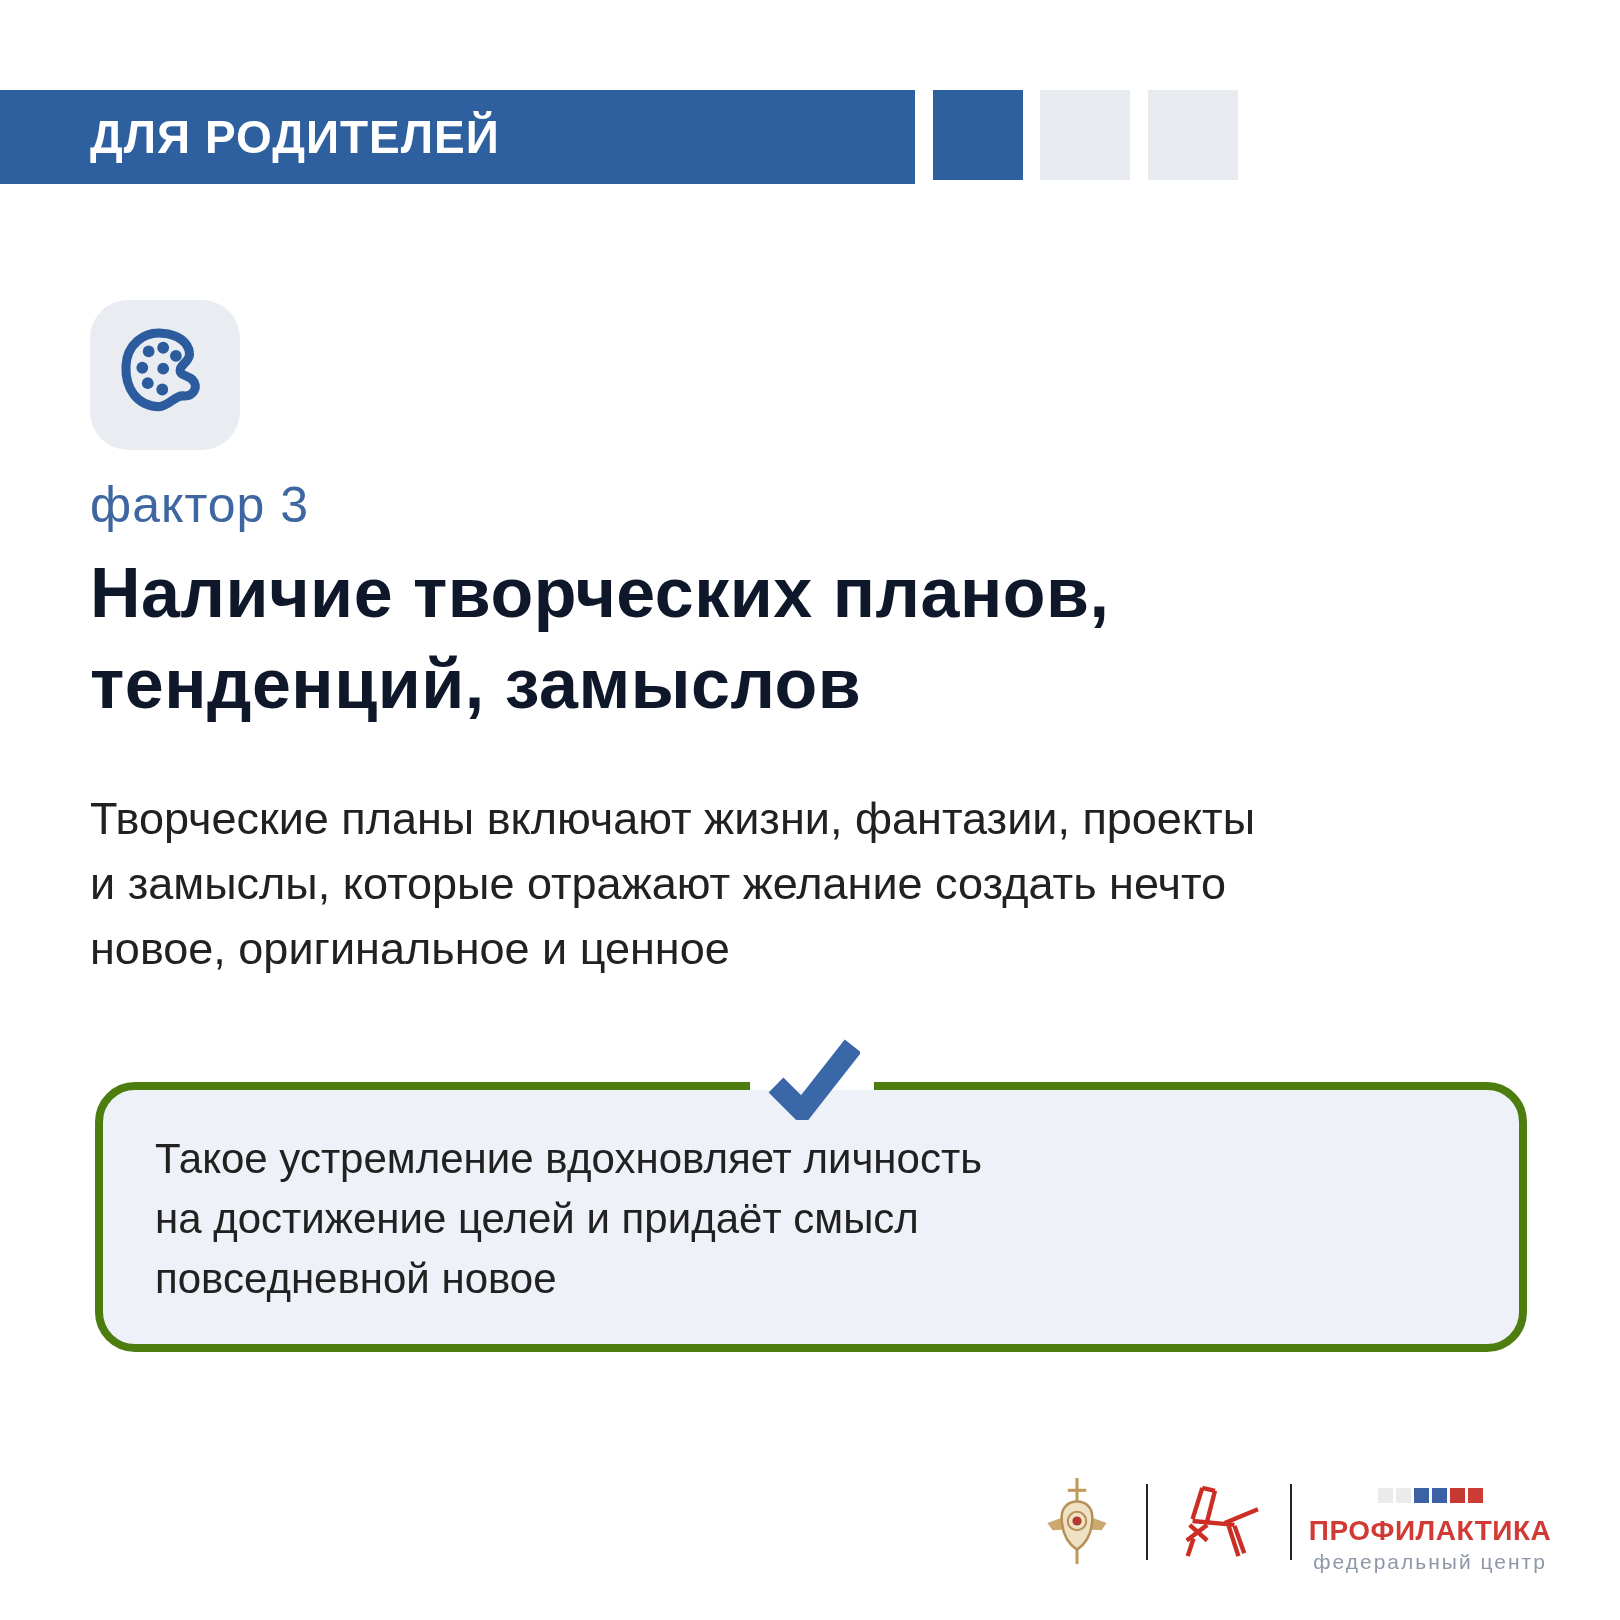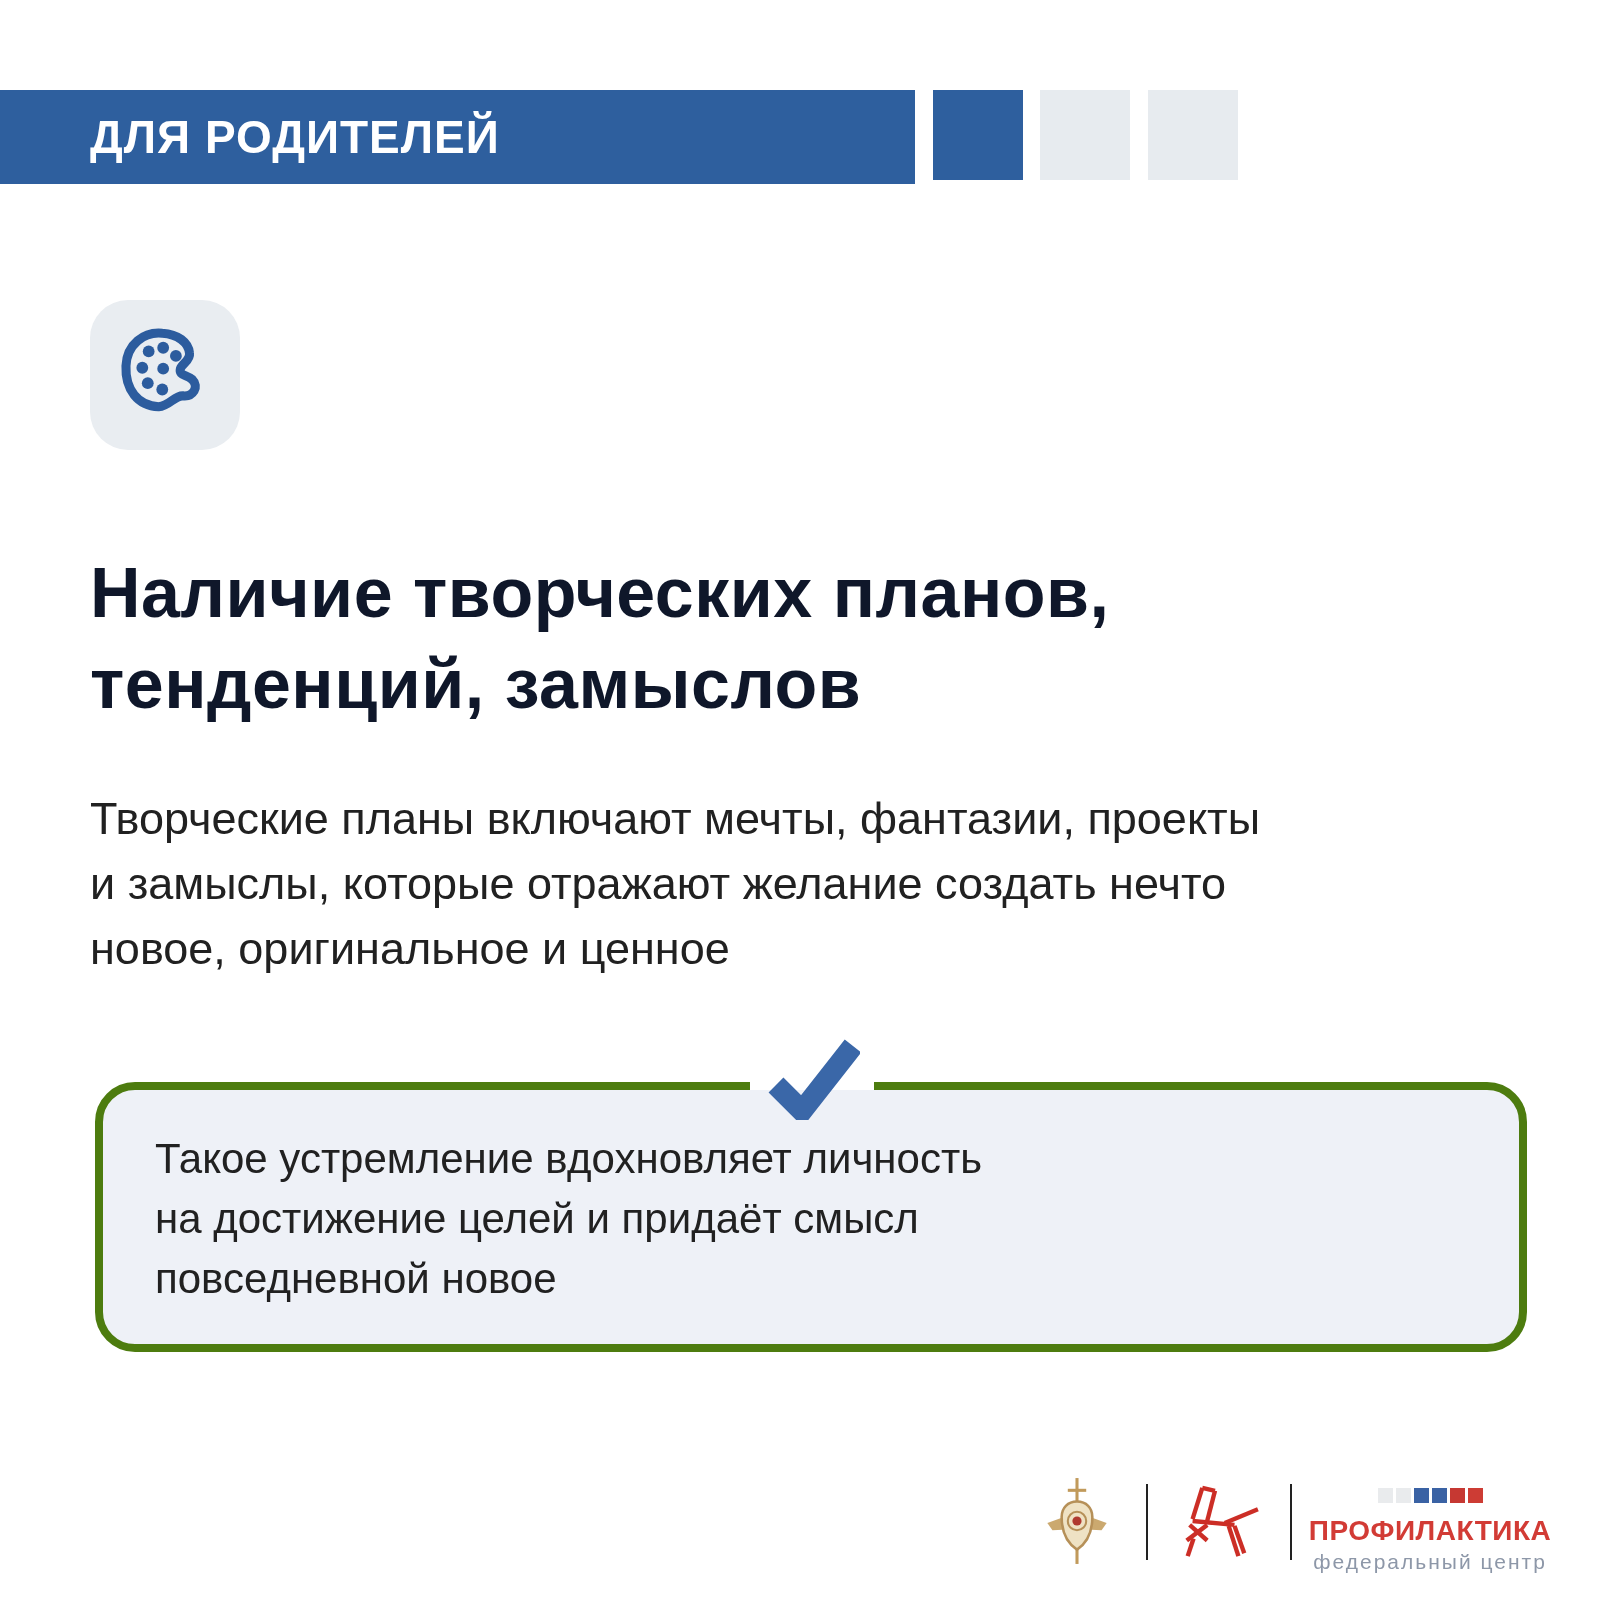--- a/index.html
+++ b/index.html
@@ -108,28 +108,29 @@
       <circle cx="57" cy="54" r="6.5" fill="#2C5C9E"></circle>
       <circle cx="73" cy="50" r="6.5" fill="#2C5C9E"></circle>
       <circle cx="87" cy="59" r="6.5" fill="#2C5C9E"></circle>
       <circle cx="50" cy="72" r="6.5" fill="#2C5C9E"></circle>
       <circle cx="73" cy="73" r="6.5" fill="#2C5C9E"></circle>
       <circle cx="56" cy="89" r="6.5" fill="#2C5C9E"></circle>
       <circle cx="72" cy="96" r="6.5" fill="#2C5C9E"></circle>
     </svg>
   </div>
 
+  <div class="factor">фактор 3</div>
 
   <h1 class="title">
     <span>Наличие творческих планов,</span>
     <span>тенденций, замыслов</span>
   </h1>
 
   <div class="bodytext">
-    <span>Творческие планы включают мечты, фантазии, проекты</span>
+    <span>Творческие планы включают жизни, фантазии, проекты</span>
     <span>и замыслы, которые отражают желание создать нечто</span>
     <span>новое, оригинальное и ценное</span>
   </div>
 
   <div class="callout">
     <div class="callout-text">
       <span>Такое устремление вдохновляет личность</span>
       <span>на достижение целей и придаёт смысл</span>
       <span>повседневной новое</span>
     </div>

